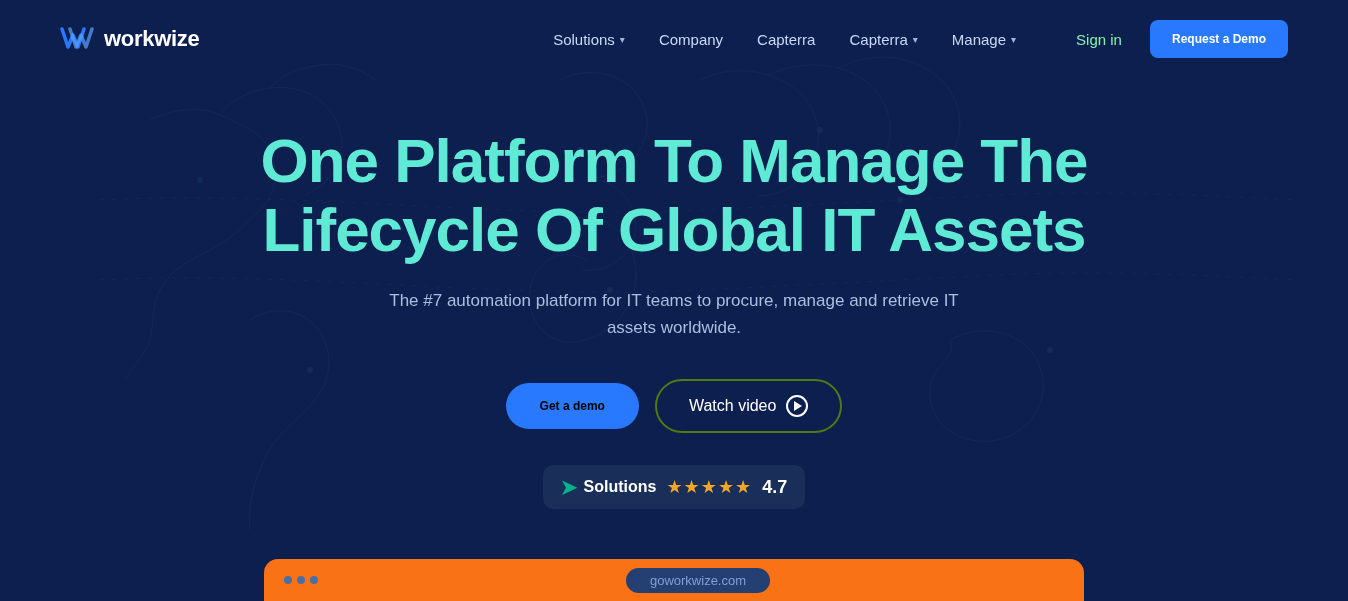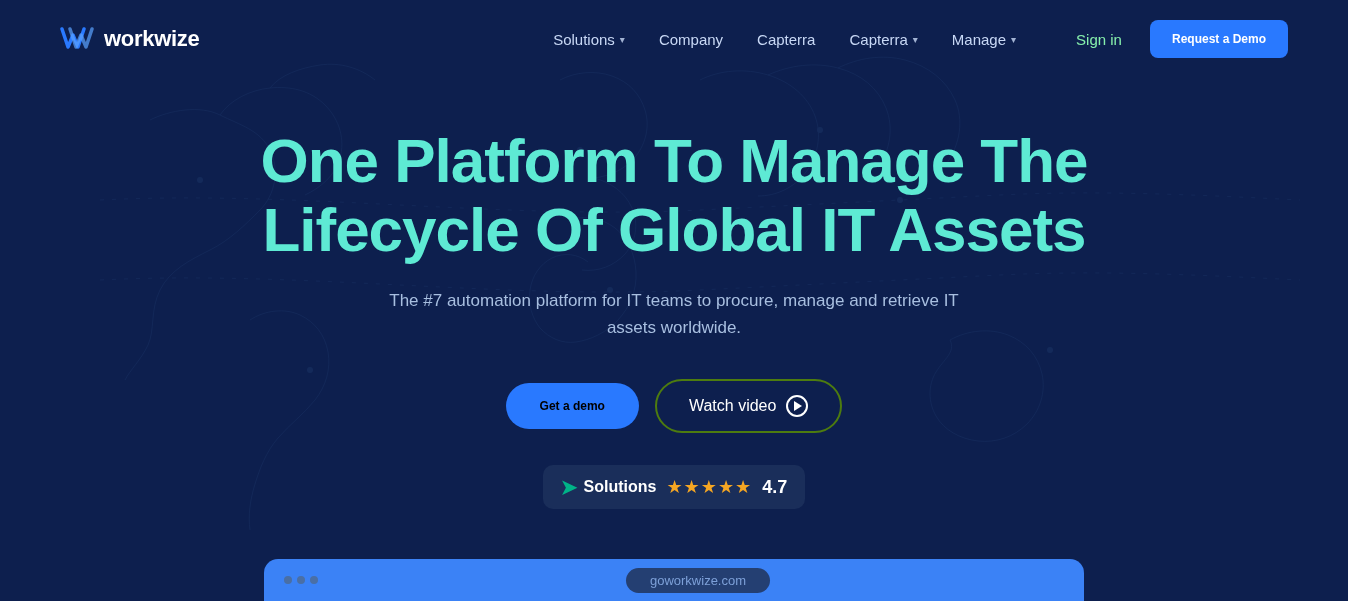--- a/index.html
+++ b/index.html
@@ -233,21 +233,21 @@
     }
 
     
     .browser-bar {
       position: absolute;
       bottom: 0;
       left: 50%;
       transform: translateX(-50%);
       width: 820px;
       height: 42px;
-      background: #3b82f6;
+      background: #f97316;
       border-radius: 14px 14px 0 0;
       display: flex;
       align-items: center;
       padding: 0 20px;
       gap: 14px;
       z-index: 10;
     }
 
     .browser-dots {
       display: flex;

